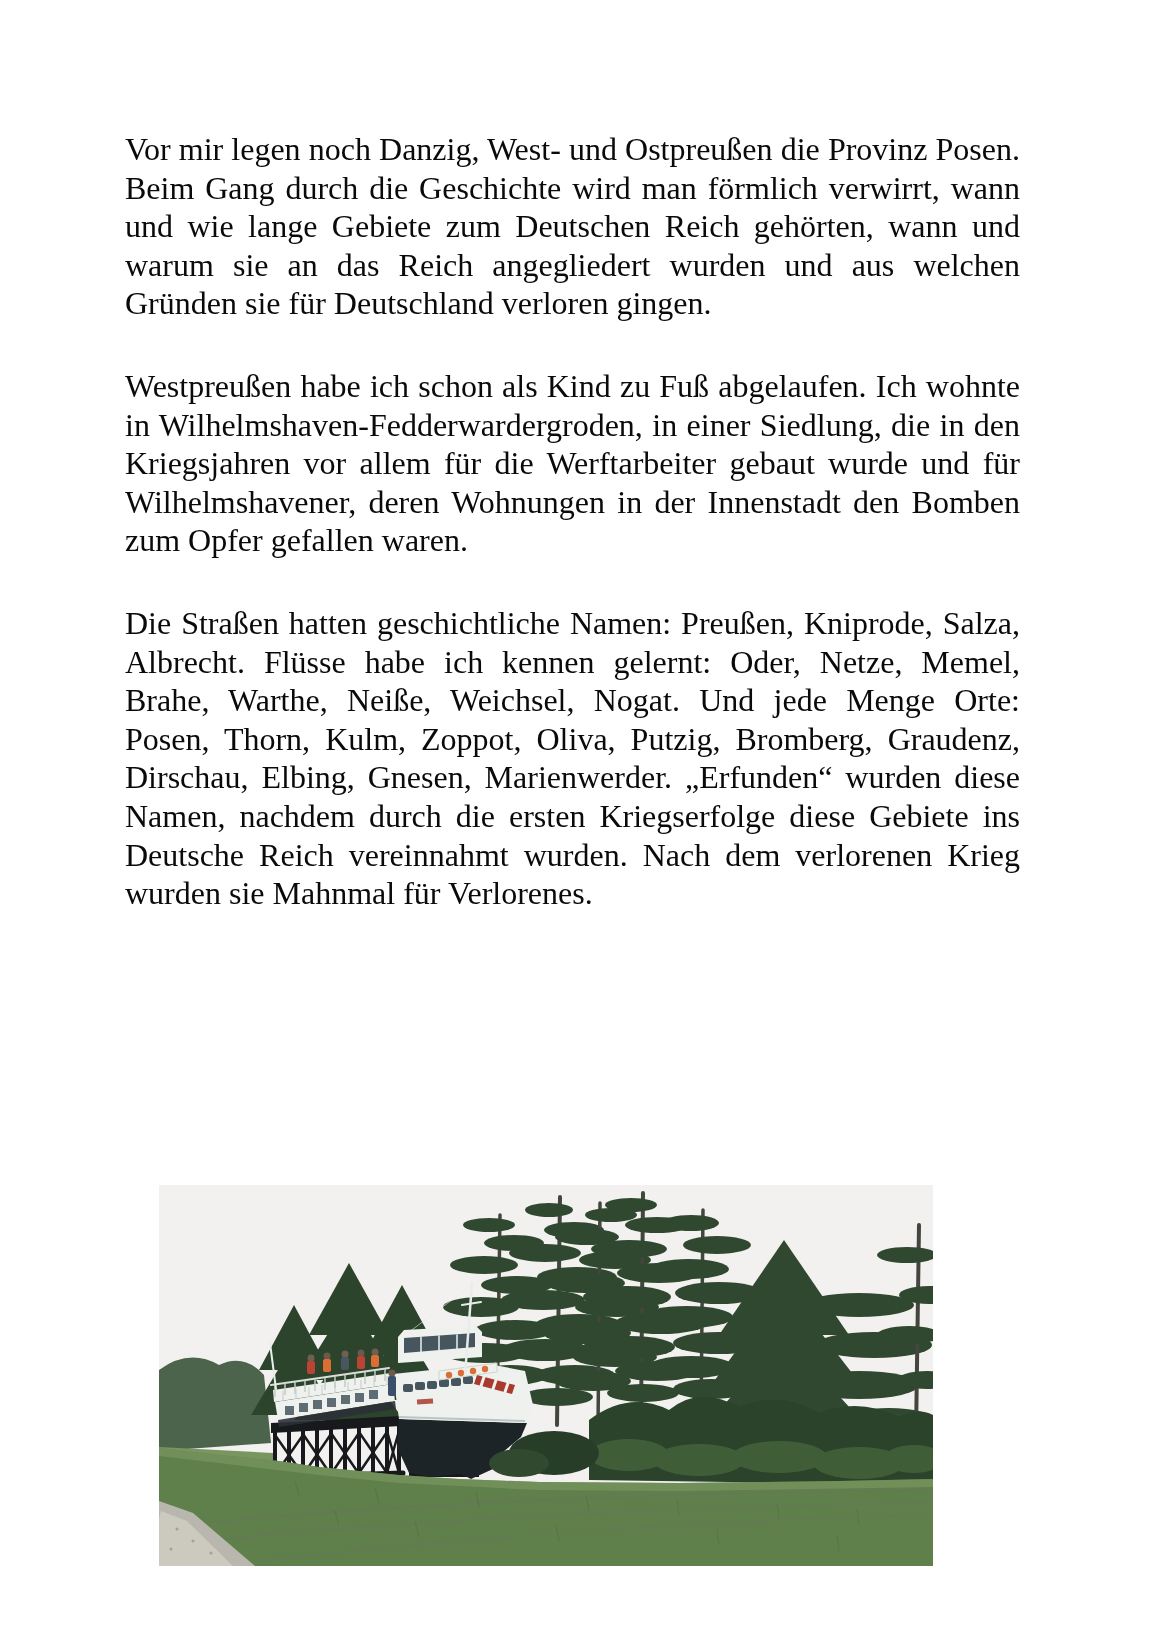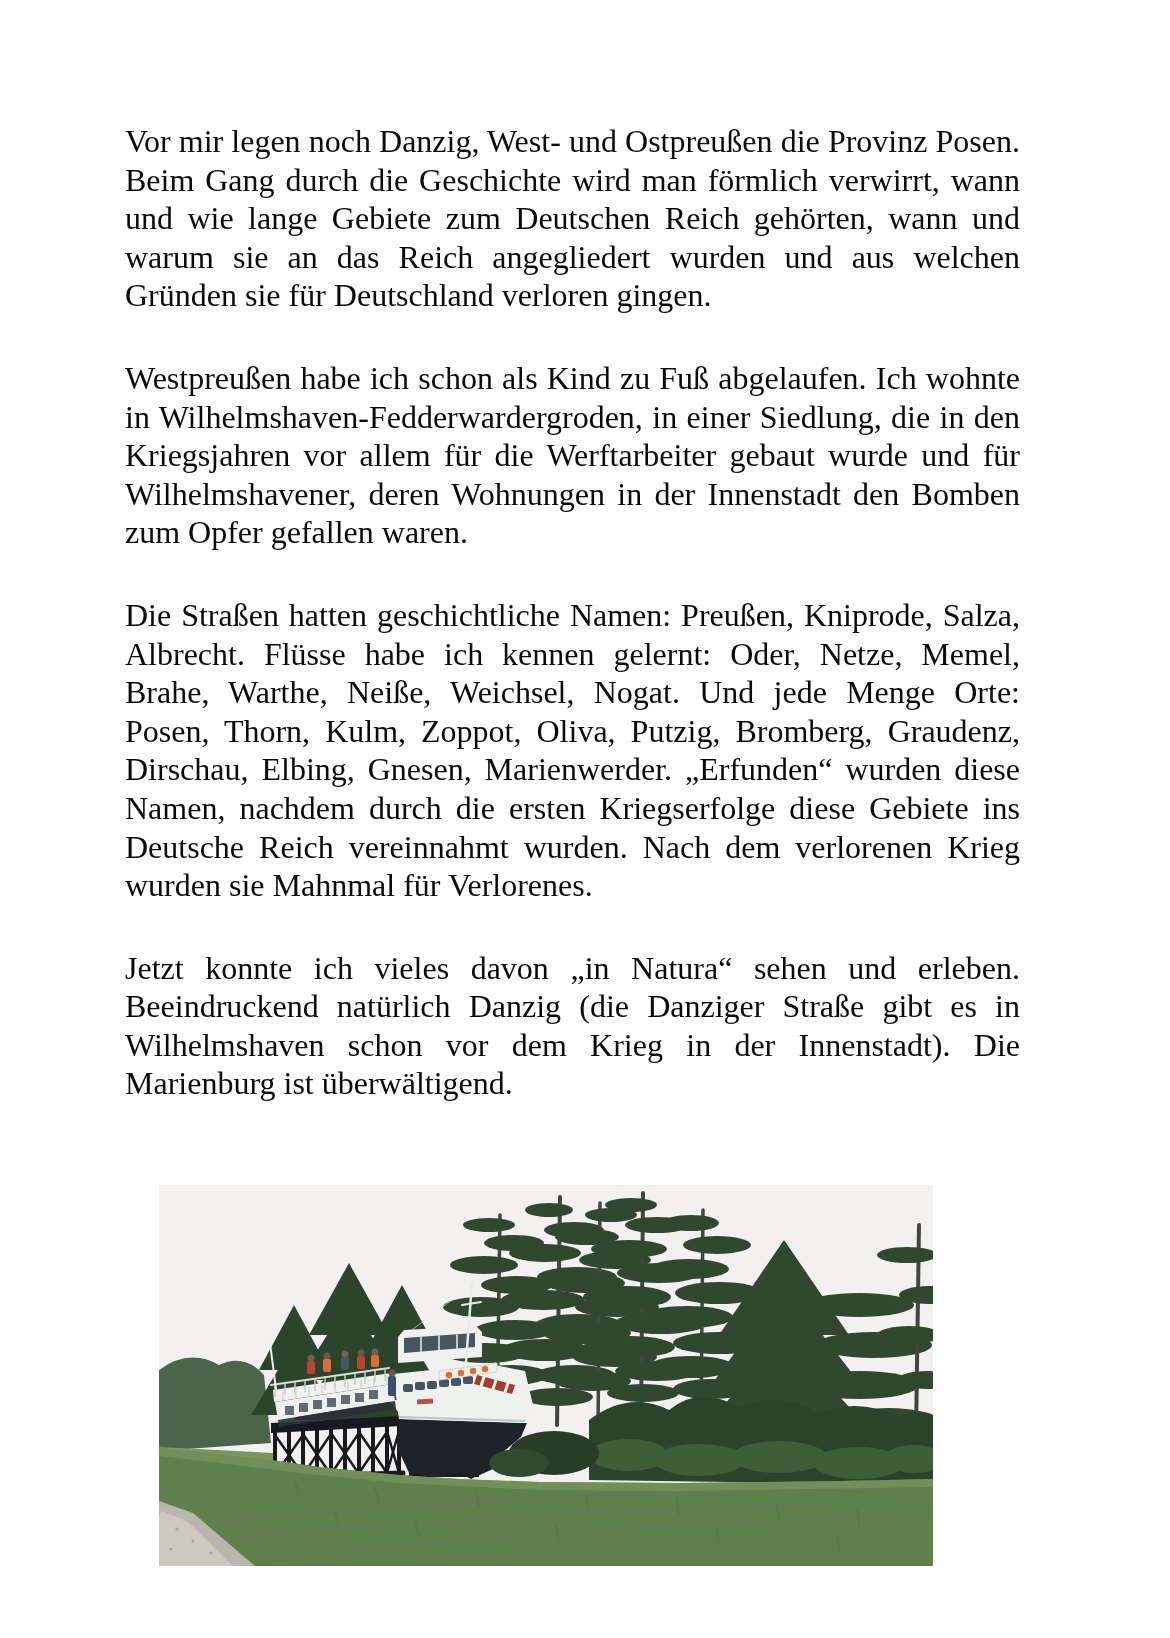--- a/index.html
+++ b/index.html
@@ -9,21 +9,21 @@
     background:var(--pageBg,#ffffff);
     overflow:hidden;
   }
   .text-block{
     position:absolute;left:125px;top:122px;width:895px;
     font-family:"Liberation Serif","DejaVu Serif",serif;
     font-size:32px;line-height:38.6px;
     color:var(--textColor,#0a0a0a);
     text-align:justify;
   }
-  .text-block p{margin:0 0 44px 0;}
+  .text-block p{margin:8px 0 44px 0;}
   .photo-wrap{
     position:absolute;left:159px;top:1185px;width:774px;height:381px;margin:0;
   }
   .photo-wrap svg{display:block;width:774px;height:381px;}
 
   
   .c-sky{fill:var(--sky)}
   .c-treeDark{fill:var(--treeDark)}
   .c-treeMid{fill:var(--treeMid)}
   .c-pine{fill:var(--pine)}
@@ -52,21 +52,20 @@
 </style>
 </head>
 <body>
 
 <div class="page">
 
   <div class="text-block">
     <p>Vor mir legen noch Danzig, West- und Ostpreußen die Provinz Posen. Beim Gang durch die Geschichte wird man förmlich verwirrt, wann und wie lange Gebiete zum Deutschen Reich gehörten, wann und warum sie an das Reich angegliedert wurden und aus welchen Gründen sie für Deutschland verloren gingen.</p>
     <p>Westpreußen habe ich schon als Kind zu Fuß abgelaufen. Ich wohnte in Wilhelmshaven-Fedderwardergroden, in einer Siedlung, die in den Kriegsjahren vor allem für die Werftarbeiter gebaut wurde und für Wilhelmshavener, deren Wohnungen in der Innenstadt den Bomben zum Opfer gefallen waren.</p>
     <p>Die Straßen hatten geschichtliche Namen: Preußen, Kniprode, Salza, Albrecht. Flüsse habe ich kennen gelernt: Oder, Netze, Memel, Brahe, Warthe, Neiße, Weichsel, Nogat. Und jede Menge Orte: Posen, Thorn, Kulm, Zoppot, Oliva, Putzig, Bromberg, Graudenz, Dirschau, Elbing, Gnesen, Marienwerder. „Erfunden“ wurden diese Namen, nachdem durch die ersten Kriegserfolge diese Gebiete ins Deutsche Reich vereinnahmt wurden. Nach dem verlorenen Krieg wurden sie Mahnmal für Verlorenes.</p>
-    <p>Jetzt konnte ich vieles davon „in Natura“ sehen und erleben. Beeindruckend natürlich Danzig (die Danziger Straße gibt es in Wilhelmshaven schon vor dem Krieg in der Innenstadt). Die Marienburg ist überwältigend.</p>
   </div>
 
   <figure class="photo-wrap" role="img" aria-label="Weißes Ausflugsschiff mit Fahrgästen wird auf einem schwarzen Gleiswagen über Land befördert, umgeben von hohen Nadelbäumen, Büschen, Wiese und einem Sandweg unter blassem Himmel.">
     <svg viewBox="0 0 774 381" aria-hidden="true">
 
       <rect class="c-sky" x="0" y="0" width="774" height="381"></rect>
 
       <path class="c-treeMid" d="M0,185 Q30,163 60,180 Q85,168 105,190 L112,258 L0,266 Z"></path>
 
       <g class="c-treeDark">

